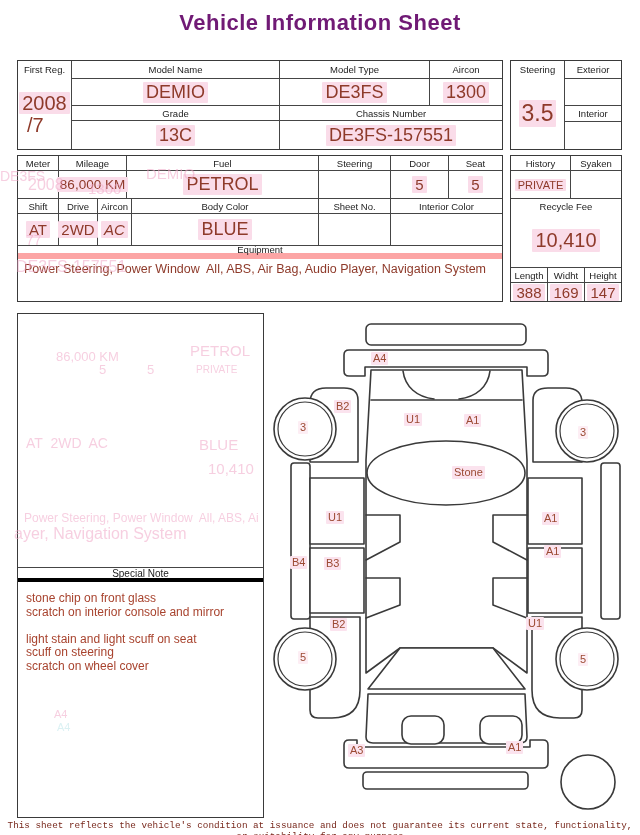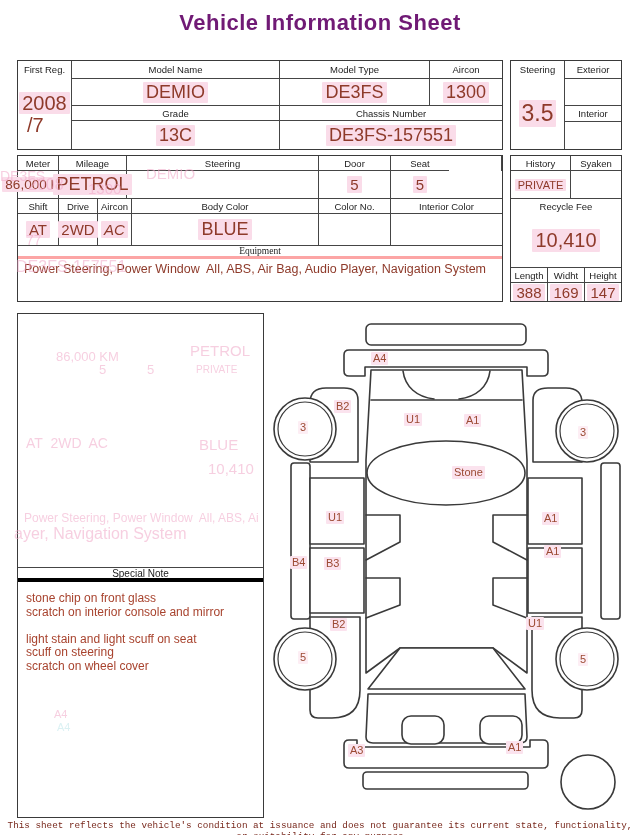--- a/index.html
+++ b/index.html
@@ -25,21 +25,21 @@
   .fsA{font-size:18px;}
   
   .tB{left:510px;top:60px;width:112px;height:90px;display:grid;
       grid-template-columns:54px 1fr;grid-template-rows:17px 27px 16px 1fr;}
   .cond-v{grid-row:2/5;grid-column:1;font-size:23px;}
   
   .tC{left:17px;top:155px;width:486px;height:147px;display:flex;flex-direction:column;}
   .row{display:grid;box-sizing:border-box;}
   .tC .r12{grid-template-columns:41px 68px 192px 72px 58px 1fr;grid-template-rows:15px 27px;border-bottom:1px solid #454545;}
   .tC .r34{grid-template-columns:41px 39px 34px 187px 72px 1fr;grid-template-rows:15px 31px;border-bottom:1px solid #454545;}
-  .equip-h{height:13px;border-bottom:3px solid #fca5a5;font-family:Liberation Serif, serif;}
+  .equip-h{height:13px;border-bottom:6px solid #fca5a5;}
   .equip-t{flex:1;display:flex;align-items:flex-start;padding:3px 6px;font-size:12.5px;color:#8e3a2a;white-space:pre-wrap;justify-content:flex-start;}
   
   .tD{left:510px;top:155px;width:112px;height:147px;display:flex;flex-direction:column;}
   .tD .r12{grid-template-columns:60px 1fr;grid-template-rows:15px 27px;border-bottom:1px solid #454545;}
   .recycle-h{height:15px;}
   .recycle-v{height:54px;border-bottom:1px solid #454545;font-size:20px;}
   .tD .rdim{grid-template-columns:37px 37px 1fr;grid-template-rows:15px 1fr;flex:1;}
   
   .tE{left:17px;top:313px;width:247px;height:505px;}
   .com-h{height:17px;border-bottom:1px solid #454545;font-size:10px;color:#1c1c1c;}
@@ -112,20 +112,21 @@
       </div>
     <div class="cell bT"></div>
     <div class="cell hdr bT">Interior</div>
     <div class="cell bT"></div>
   </div>
 
   <div class="box tC">
     <div class="row r12">
       <div class="cell hdr bR bB">Meter</div>
       <div class="cell hdr bR bB">Mileage</div>
+      <div class="cell hdr bR bB">Fuel</div>
       <div class="cell hdr bR bB">Steering</div>
       <div class="cell hdr bR bB">Door</div>
       <div class="cell hdr bB">Seat</div>
       <div class="cell bR"></div>
       <div class="cell val bR" style="font-size:13.5px;">
           <span class="hl">86,000 KM</span>
         </div>
       <div class="cell val fsA bR">
           <span class="hl">PETROL</span>
         </div>
@@ -135,21 +136,21 @@
         </div>
       <div class="cell val" style="font-size:15px;">
           <span class="hl">5</span>
         </div>
     </div>
     <div class="row r34">
       <div class="cell hdr bR bB">Shift</div>
       <div class="cell hdr bR bB">Drive</div>
       <div class="cell hdr bR bB">Aircon</div>
       <div class="cell hdr bR bB">Body Color</div>
-      <div class="cell hdr bR bB">Color No.</div>
+      <div class="cell hdr bR bB">Sheet No.</div>
       <div class="cell hdr bB">Interior Color</div>
       <div class="cell val bR" style="font-size:15px;">
           <span class="hl">AT</span>
         </div>
       <div class="cell val bR" style="font-size:15px;">
           <span class="hl">2WD</span>
         </div>
       <div class="cell val bR" style="font-size:15px;font-style:italic;">
           <span class="hl">AC</span>
         </div>

